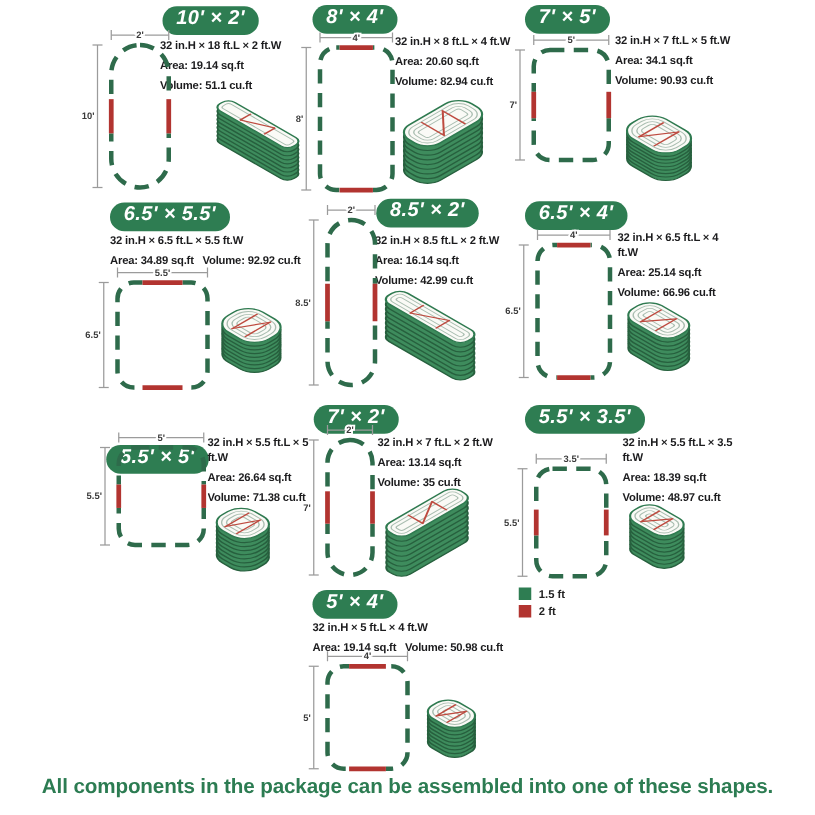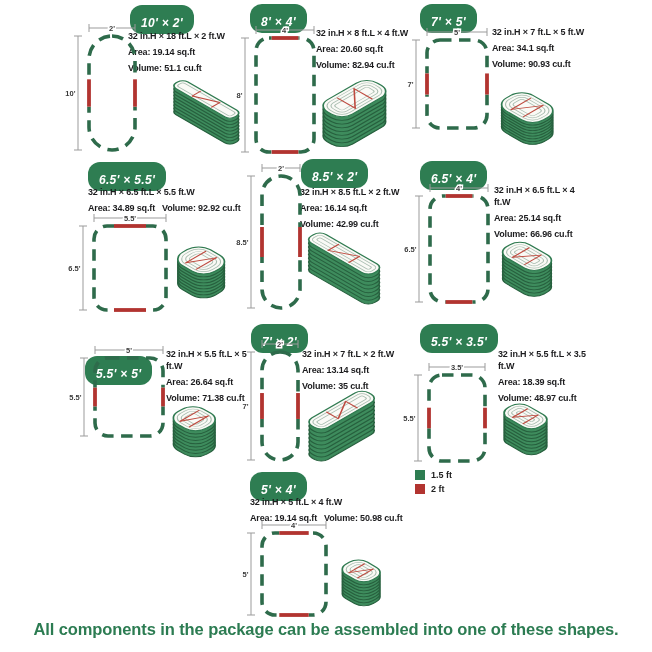--- a/index.html
+++ b/index.html
@@ -1,20 +1,20 @@
 <!DOCTYPE html>
 <html><head>
 <meta charset="utf-8">
 <style>
   html,body{margin:0;padding:0;background:#fff;}
   #page{position:relative;width:652px;height:652px;background:#ffffff;overflow:hidden;
         font-family:"Liberation Sans","DejaVu Sans",sans-serif;}
   .badge{position:absolute;display:inline-block;background:#2E7D52;color:#fff;
-         font-style:italic;font-weight:700;font-size:12px;line-height:1;
-         padding:12px 11px 5px 11px;border-radius:12px;letter-spacing:.3px;white-space:nowrap;}
+         font-style:italic;font-weight:700;font-size:16px;line-height:1;
+         padding:2px 11px 5px 11px;border-radius:12px;letter-spacing:.3px;white-space:nowrap;}
   .specs{position:absolute;color:#1c1c1e;font-size:9px;font-weight:700;
          letter-spacing:-0.15px;line-height:1.38;}
   .spec-line{margin-bottom:3.5px;}
   .spec-line .mr{margin-right:7px;}
   .abs{position:absolute;}
   svg{overflow:visible;display:block;}
   #legend{position:absolute;left:415px;top:470px;}
   .legend-row{display:flex;align-items:center;margin-bottom:4px;}
   .legend-swatch{width:10px;height:10px;margin-right:6px;flex:0 0 auto;}
   .legend-label{font-size:9px;font-weight:600;color:#222;line-height:1;}

